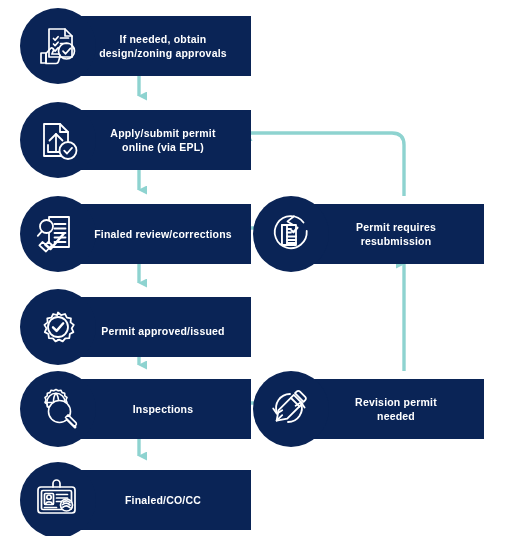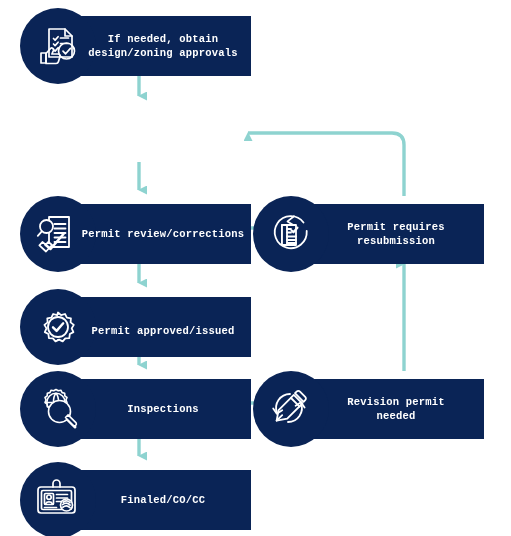--- a/index.html
+++ b/index.html
@@ -36,21 +36,21 @@
     background: #0a2456;
   }
   .node .disc {
     position: absolute;
     border-radius: 50%;
     background: #0a2456;
   }
   .node .label {
     position: absolute;
     color: #ffffff;
-    font-family: Liberation Mono, monospace;
+    font-family: Liberation Sans, sans-serif;
     font-size: 10.5px;
     font-weight: 700;
     letter-spacing: 0.2px;
     line-height: 1.35;
     text-align: center;
     display: flex;
     align-items: center;
     justify-content: center;
     white-space: pre-line;
     z-index: 3;
@@ -122,39 +122,56 @@
         <path d="M5 39 h5 v-10 h-5 z"></path>
         <path d="M10 29.5 l4.5 -5 a1.8 1.8 0 0 1 3 1.8 l-1.6 3.7 h6.2 a2 2 0 0 1 1.9 2.6 l-1.6 5.2 a2.4 2.4 0 0 1 -2.3 1.7 h-10.1 z"></path>
         <circle cx="30.5" cy="27" r="8"></circle>
         <path d="M27 27.2 l2.6 2.6 l4.8 -5.4"></path>
       </svg>
     </div>
     <div class="label" style="left:55px; top:8px; width:176px; height:60px;">If needed, obtain
 design/zoning approvals</div>
   </div>
 
+  <div class="node" style="left:20px; top:102px; width:211px; height:76px;">
+    <div class="bar" style="left:55px; top:8px; width:176px; height:60px;"></div>
+    <div class="disc" style="left:0; top:0; width:76px; height:76px;"></div>
+    <div class="glyph" style="left:16px; top:16px; width:44px; height:44px;">
+      <svg viewBox="0 0 44 44" width="44" height="44" fill="none" stroke="#ffffff" stroke-width="1.8" stroke-linecap="round" stroke-linejoin="round">
+        <path d="M8 6 h16 l8 8 v24 h-24 z"></path>
+        <path d="M24 6 v8 h8"></path>
+        <path d="M20 33 v-17"></path>
+        <path d="M13.5 22.5 l6.5 -6.5 l6.5 6.5"></path>
+        <path d="M12 27 v7 h16"></path>
+        <circle cx="32" cy="32.5" r="8.5" fill="#0a2456"></circle>
+        <path d="M28.2 32.7 l2.8 2.8 l5 -5.6"></path>
+      </svg>
+    </div>
+    <div class="label" style="left:55px; top:8px; width:176px; height:60px;">Apply/submit permit
+online (via EPL)</div>
+  </div>
 
   <div class="node" style="left:20px; top:196px; width:211px; height:76px;">
     <div class="bar" style="left:55px; top:8px; width:176px; height:60px;"></div>
     <div class="disc" style="left:0; top:0; width:76px; height:76px;"></div>
     <div class="glyph" style="left:15px; top:16px; width:46px; height:44px;">
       <svg viewBox="0 0 46 44" width="46" height="44" fill="none" stroke="#ffffff" stroke-width="1.8" stroke-linecap="round" stroke-linejoin="round">
         <path d="M14 5 h20 v30 h-20 z"></path>
         <path d="M19.5 12 h11"></path>
         <path d="M19.5 16.5 h11"></path>
         <path d="M19.5 21 h11"></path>
         <path d="M19.5 25.5 h11"></path>
         <path d="M19.5 30 h11"></path>
         <circle cx="11.5" cy="14.5" r="6.5" fill="#0a2456"></circle>
         <path d="M6.8 19.4 l-4 4.4"></path>
         <path d="M11 39.5 l6 -6.5 l-3.6 -3.2 l-2.6 2.8 l-3.4 -2.6 l-3 3.4 z" fill="#0a2456"></path>
         <path d="M10.5 32.8 l5 4.2 l13 -15" stroke-width="2.6"></path>
       </svg>
     </div>
-    <div class="label" style="left:55px; top:8px; width:176px; height:60px;">Permit review/corrections</div>
+    <div class="label" style="left:55px; top:8px; width:176px; height:60px;">Finaled review/corrections</div>
   </div>
 
   <div class="node" style="left:20px; top:289px; width:211px; height:76px;">
     <div class="bar" style="left:55px; top:8px; width:176px; height:60px;"></div>
     <div class="disc" style="left:0; top:0; width:76px; height:76px;"></div>
     <div class="glyph" style="left:16px; top:16px; width:44px; height:44px;">
       <svg viewBox="0 0 44 44" width="44" height="44" fill="none" stroke="#ffffff" stroke-width="1.8" stroke-linecap="round" stroke-linejoin="round">
         <path d="M22 2.5
                  l3.1 2.6 l3.9 -1.1 l1.9 3.6 l4 0.7 l-0.3 4.1 l3.2 2.5 l-2.1 3.5 l1.7 3.7 l-3.6 1.9
                  l-0.5 4.1 l-4 0.2 l-2.6 3.1 l-3.6 -1.8 l-3.6 1.8 l-2.6 -3.1 l-4 -0.2 l-0.5 -4.1

